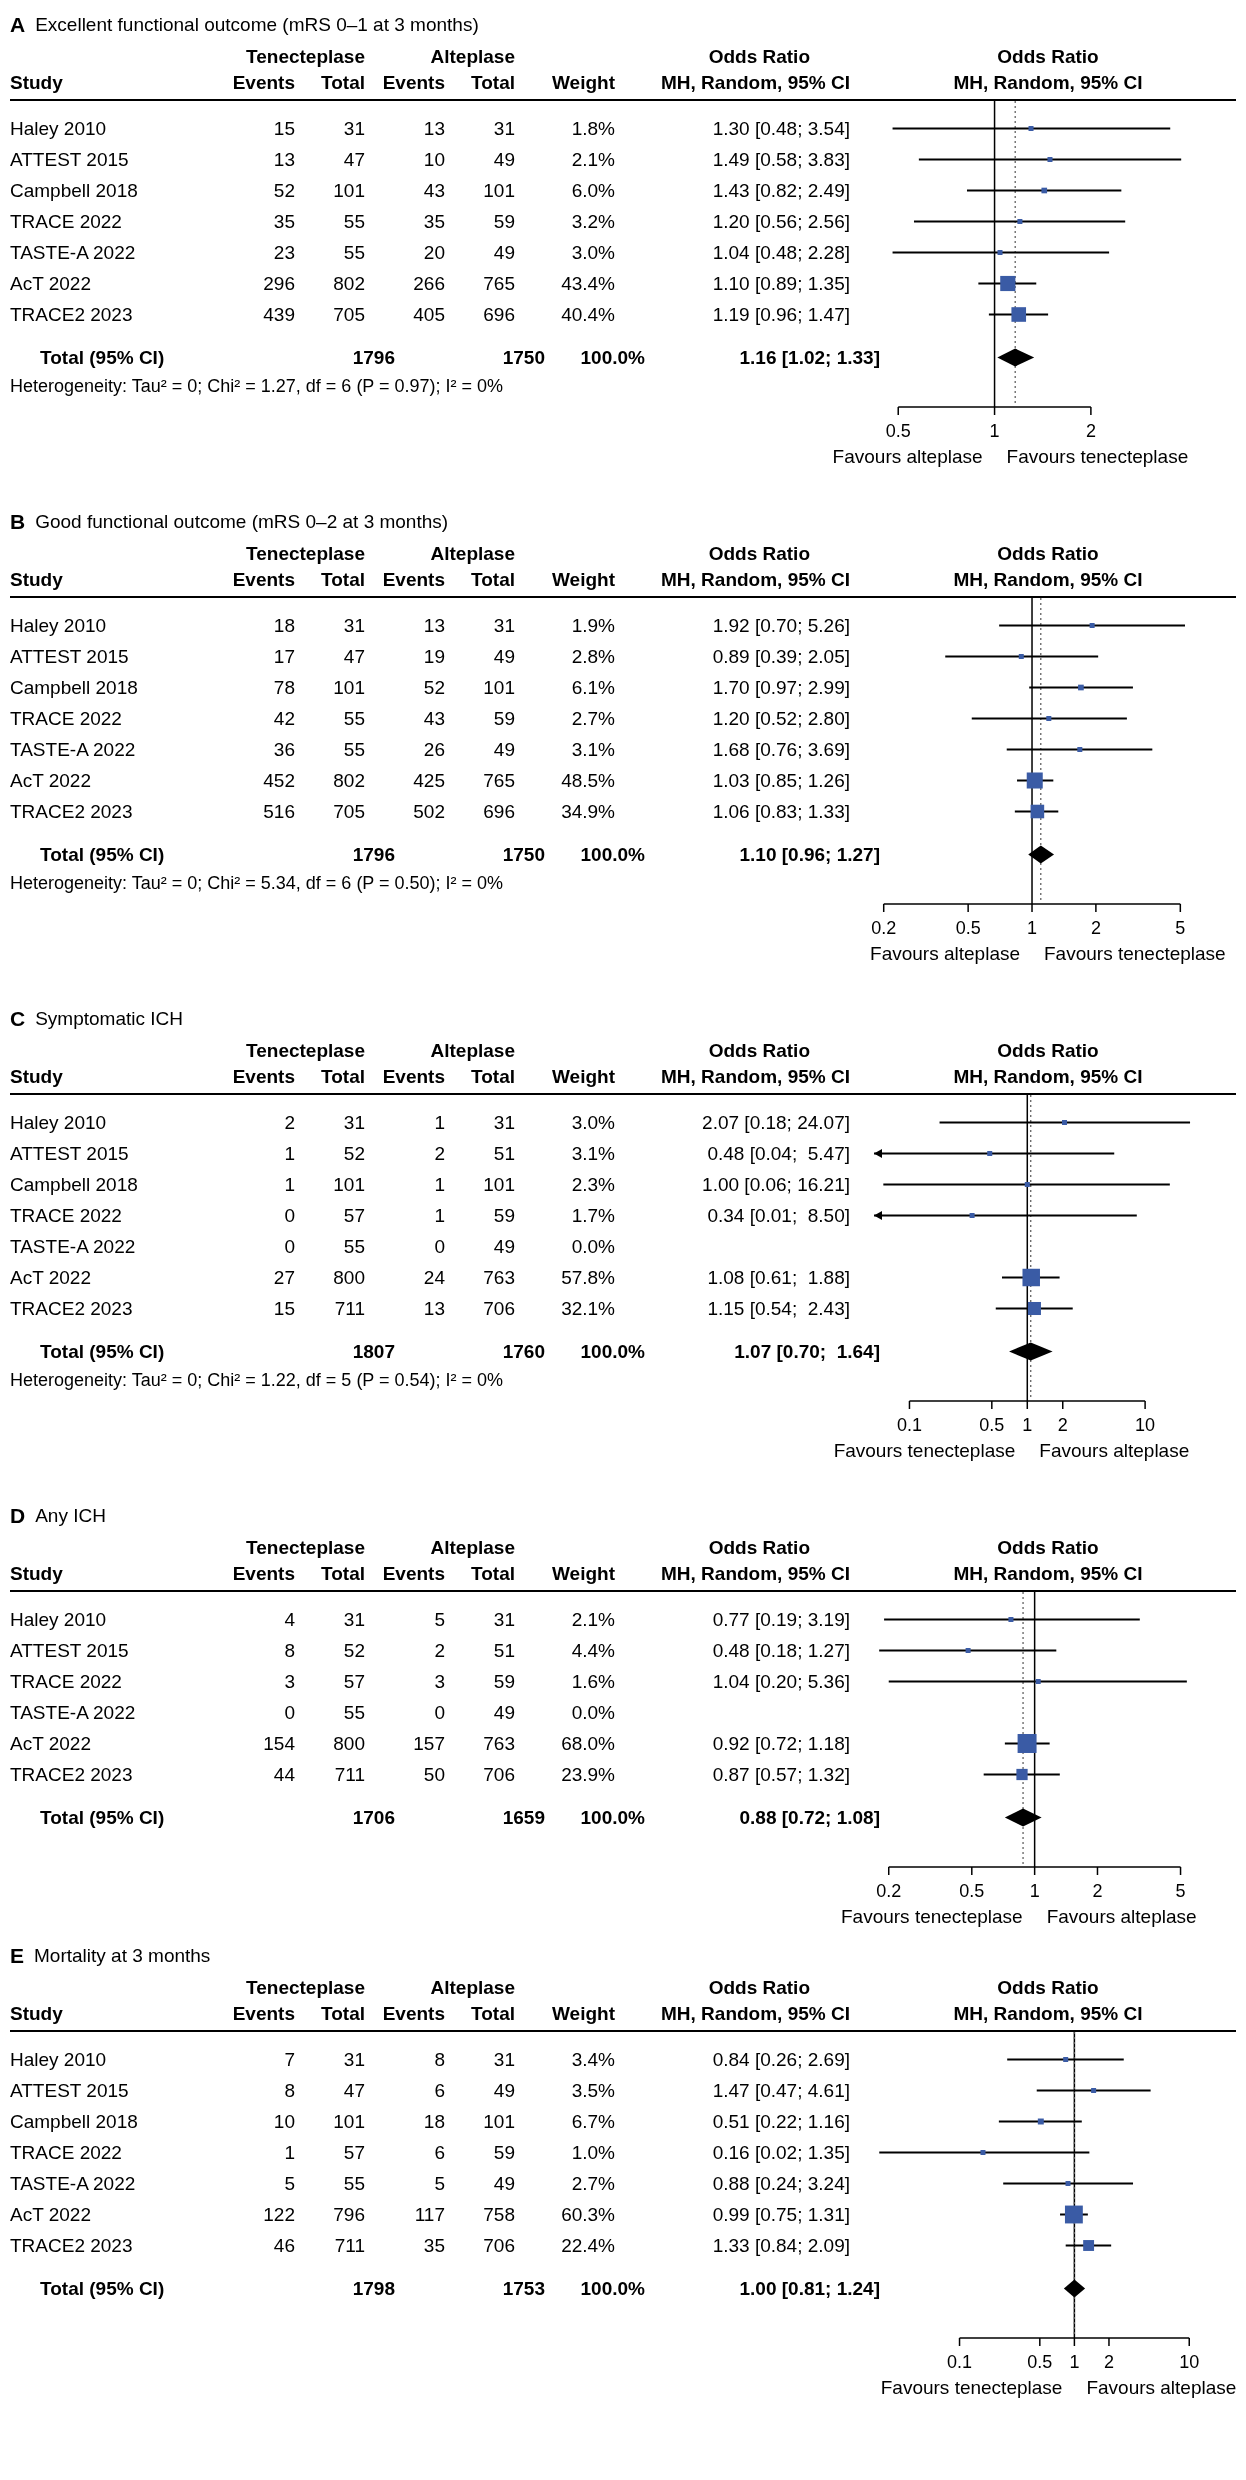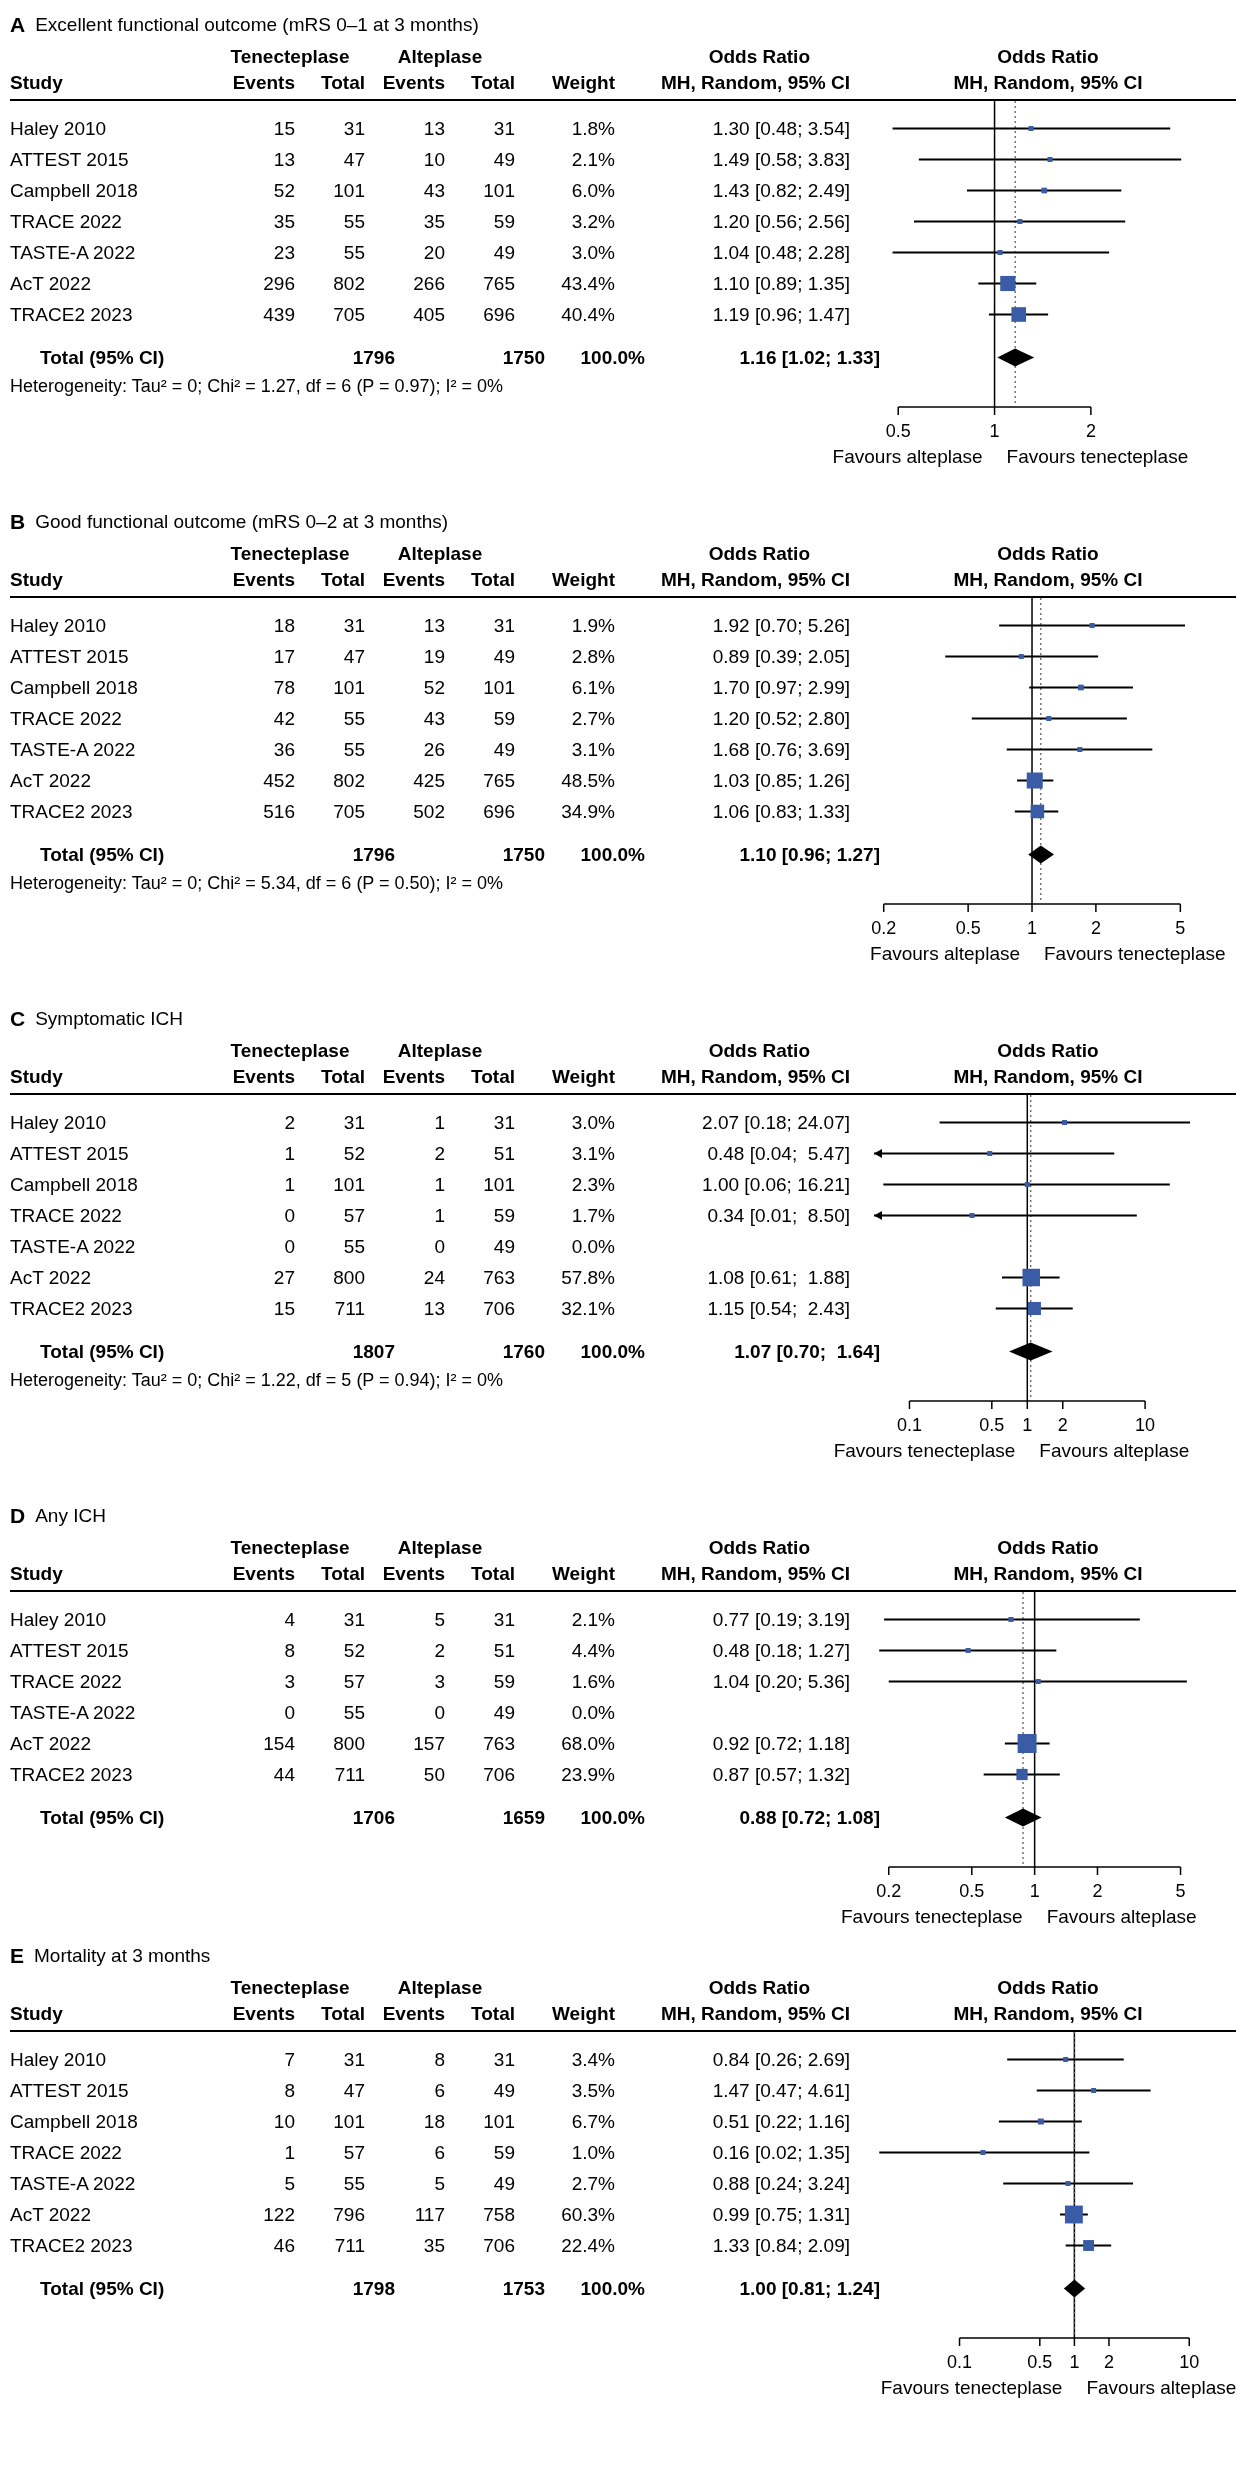--- a/index.html
+++ b/index.html
@@ -13,21 +13,21 @@
   .hrow { display:flex; align-items:flex-end; font-weight:bold; font-size:19px; height:26px; }
   .row  { display:flex; align-items:center; height:31px; font-size:19px; }
   .c-study { width:205px; text-align:left; }
   .c-te { width:80px; text-align:right; }
   .c-tt { width:70px; text-align:right; }
   .c-ae { width:80px; text-align:right; }
   .c-at { width:70px; text-align:right; }
   .c-w  { width:100px; text-align:right; }
   .c-or { width:235px; text-align:right; white-space:pre; }
   .c-or.h1 { padding-right:40px; }
-  .c-grp { width:150px; text-align:center; }
+  .c-grp { width:150px; text-align:right; }
   .c-plot { flex:1; text-align:center; }
   .rule { height:2px; background:#000; margin-top:5px; width:1226px; }
   .rows { padding-top:12px; }
   .row.total { font-weight:bold; margin-top:12px;margin-left:30px; }
   .het { font-size:18px; height:26px; display:flex; align-items:center; }
   .axis-space { height:72px; }
   svg.plot { position:absolute; left:840px; top:93px; overflow:visible; }
   svg.plot text { font-family:"Liberation Sans", sans-serif; }
 </style>
 </head>
@@ -387,21 +387,21 @@
       </div>
       <div class="row total">
         <div class="c-study">Total (95% CI)</div>
         <div class="c-te"></div>
         <div class="c-tt">1807</div>
         <div class="c-ae"></div>
         <div class="c-at">1760</div>
         <div class="c-w">100.0%</div>
         <div class="c-or">1.07 [0.70;  1.64]</div>
       </div>
-      <div class="het">Heterogeneity: Tau² = 0; Chi² = 1.22, df = 5 (P = 0.94); I² = 0%</div>
+      <div class="het">Heterogeneity: Tau² = 0; Chi² = 1.22, df = 5 (P = 0.54); I² = 0%</div>
       <div class="axis-space"></div>
       <svg class="plot" width="396" height="368">
         <line x1="177.28758692001622" y1="0" x2="177.28758692001622" y2="306" stroke="#000" stroke-width="1.5"></line>
         <line x1="180.74958886537593" y1="0" x2="180.74958886537593" y2="304" stroke="#555" stroke-width="1.2" stroke-dasharray="2 3"></line>
         <line x1="89.5436601956807" y1="27.5" x2="340.05334710365014" y2="27.5" stroke="#000" stroke-width="2"></line>
         <rect x="212.01526956745306" y="25" width="5" height="5" fill="#3A5BA5"></rect>
         <line x1="24" y1="58.5" x2="264.237385778015" y2="58.5" stroke="#000" stroke-width="2"></line>
         <polygon points="24,58.5 32,54 32,63" fill="#000"></polygon>
         <rect x="137.23137246289303" y="56" width="5" height="5" fill="#3A5BA5"></rect>
         <line x1="33.32914857951918" y1="89.5" x2="319.8244382308957" y2="89.5" stroke="#000" stroke-width="2"></line>

